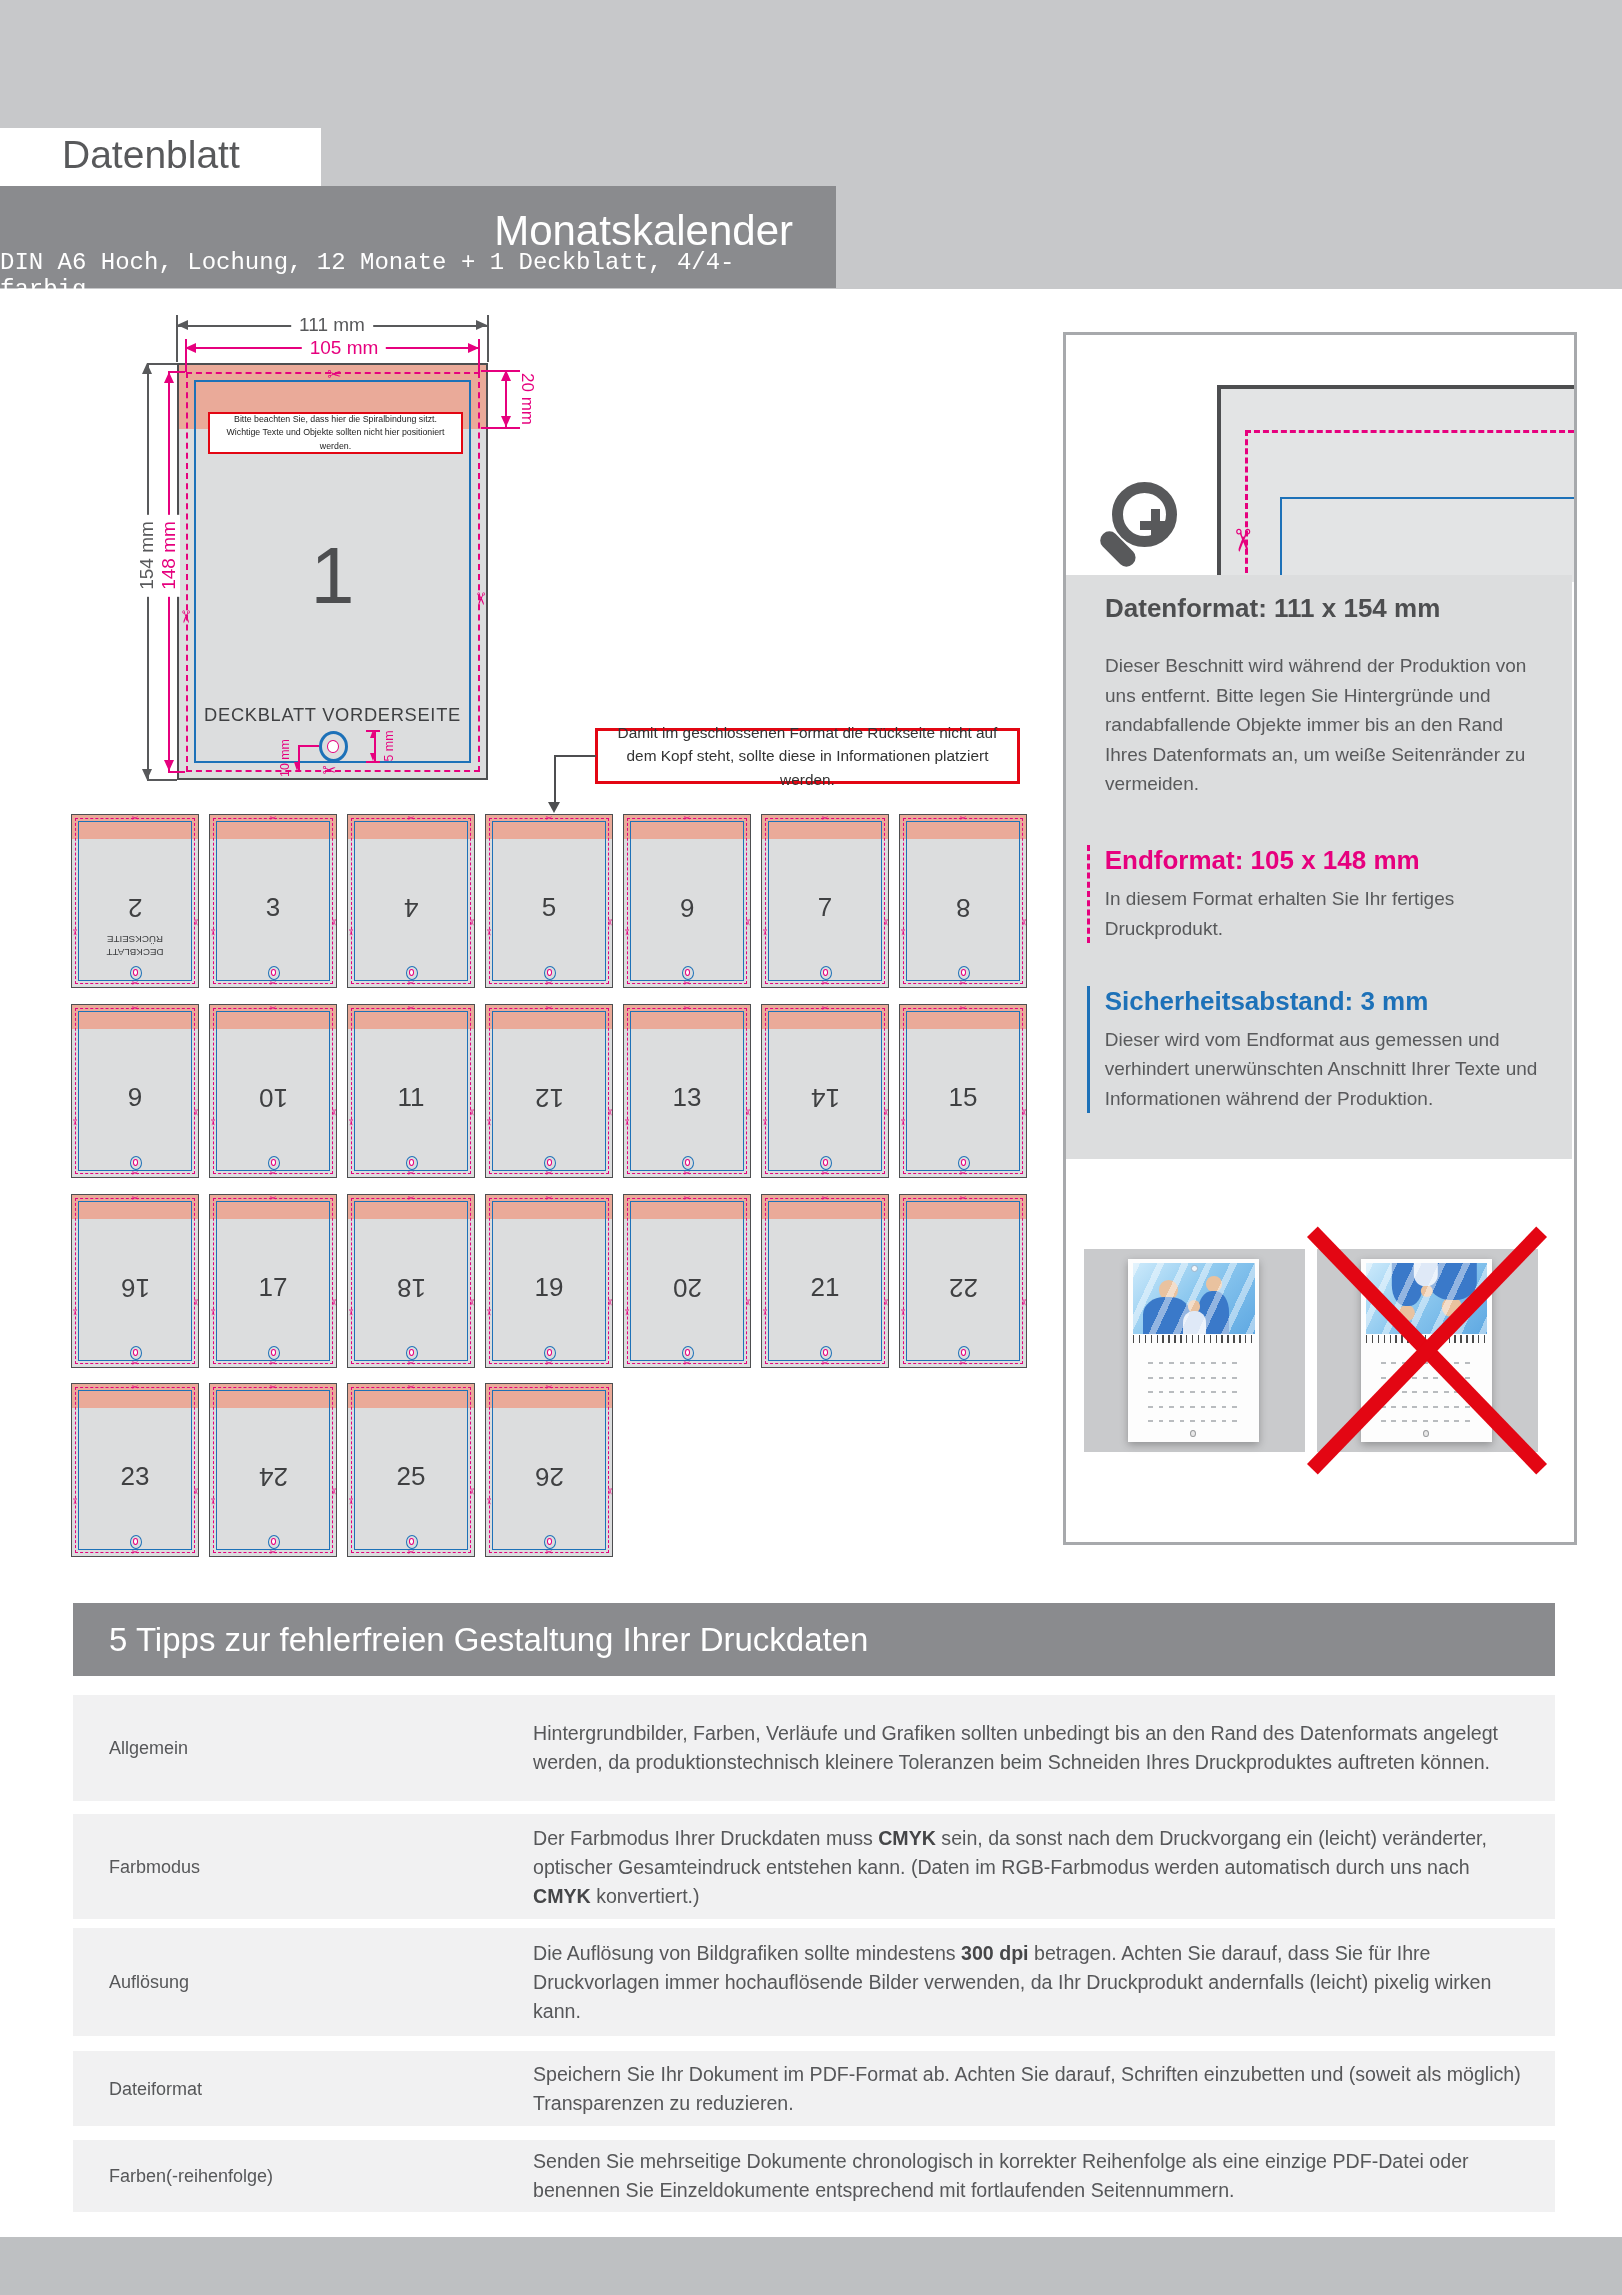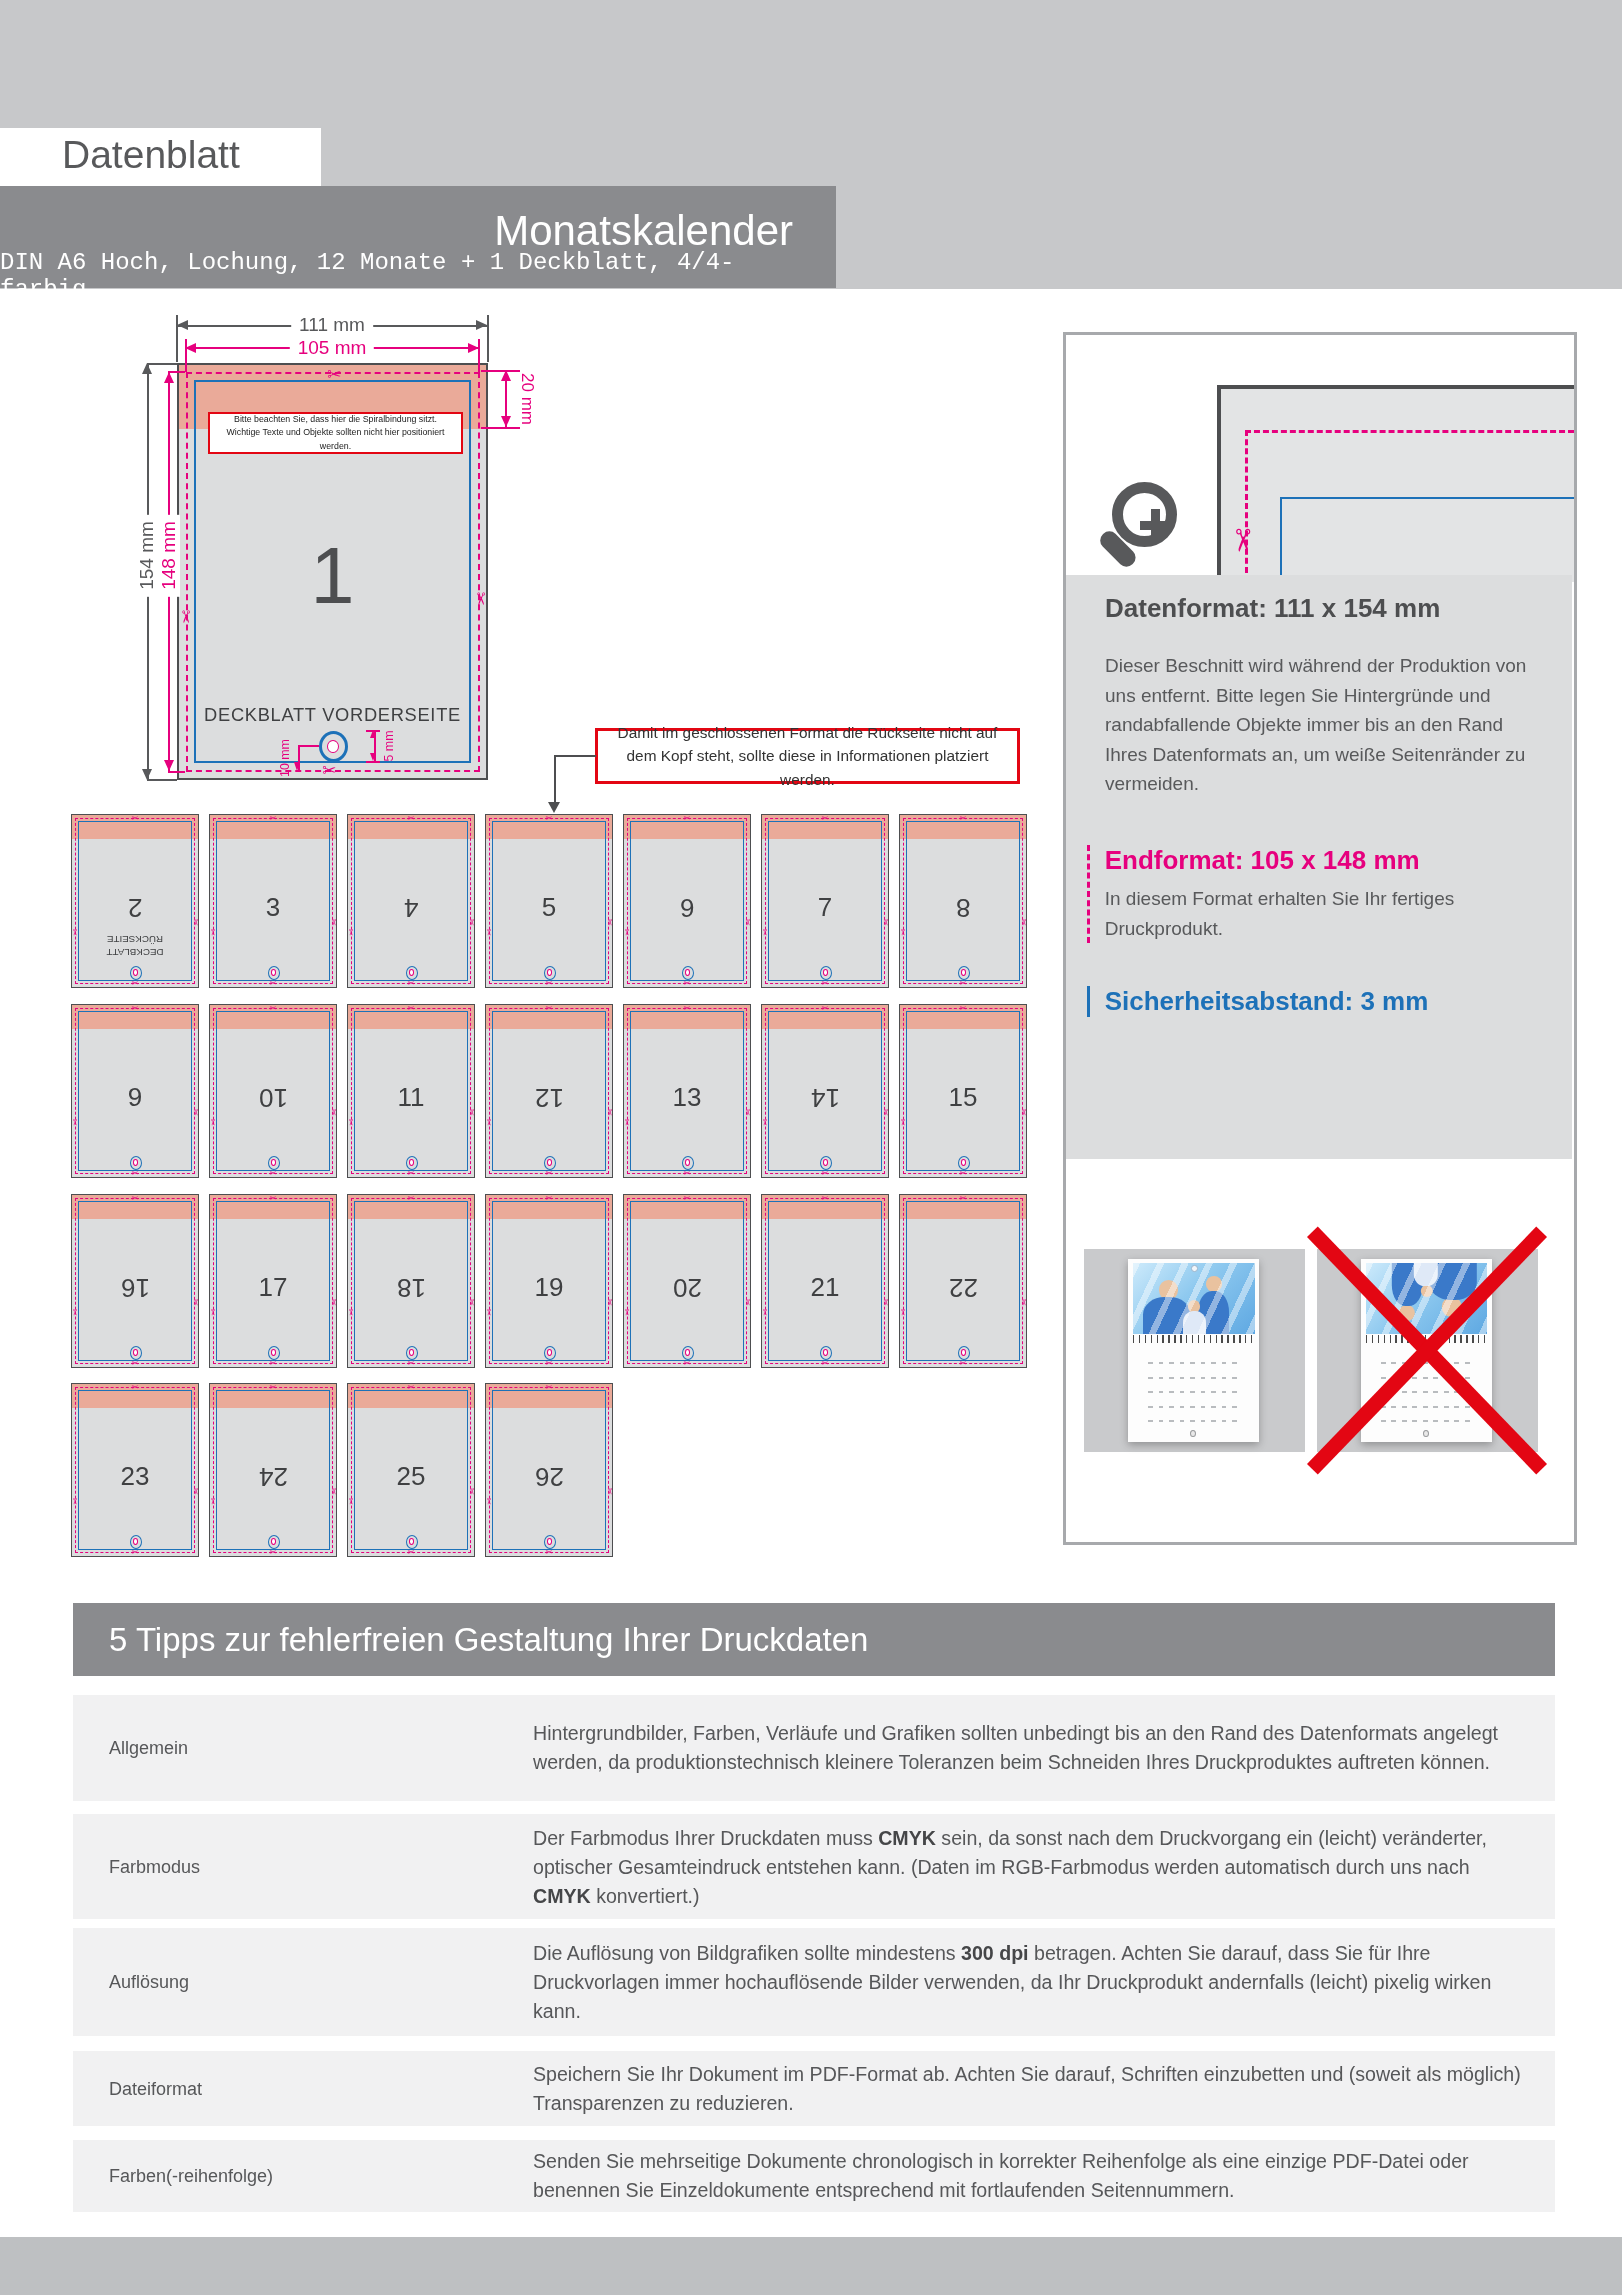--- a/index.html
+++ b/index.html
@@ -135,21 +135,21 @@
   <div class="tri tri-r gray" style="left:476px;top:320px;"></div>
   <div class="linev gray" style="left:176px;top:315px;height:47px;"></div>
   <div class="linev gray" style="left:487px;top:315px;height:47px;"></div>
   <div class="dimlab gray" style="left:332px;top:325px;">111 mm</div>
 
   <div class="lineh mag" style="left:185px;top:347px;width:294px;"></div>
   <div class="tri tri-l mag" style="left:185px;top:343px;"></div>
   <div class="tri tri-r mag" style="left:468px;top:343px;"></div>
   <div class="linev mag" style="left:185px;top:339px;height:33px;"></div>
   <div class="linev mag" style="left:478px;top:339px;height:33px;"></div>
-  <div class="dimlab mag" style="left:332px;top:348px;text-align:right;">105 mm</div>
+  <div class="dimlab mag" style="left:344px;top:348px;text-align:right;">105 mm</div>
 
   <div class="linev gray" style="left:147px;top:363px;height:417px;"></div>
   <div class="tri tri-u gray" style="left:142px;top:363px;"></div>
   <div class="tri tri-d gray" style="left:142px;top:769px;"></div>
   <div class="lineh gray" style="left:147px;top:363px;width:30px;"></div>
   <div class="lineh gray" style="left:147px;top:779px;width:30px;"></div>
   <div class="dimlab-v gray" style="left:147px;top:556px;">154 mm</div>
 
   <div class="linev mag" style="left:168px;top:372px;height:400px;"></div>
   <div class="tri tri-u mag" style="left:164px;top:372px;"></div>
@@ -527,20 +527,21 @@
 
     <div class="panel-mid">
       <h2>Datenformat: 111 x 154 mm</h2>
       <p style="margin-top:27px;">Dieser Beschnitt wird während der Produktion von uns entfernt. Bitte legen Sie Hintergründe und randabfallende Objekte immer bis an den Rand Ihres Datenformats an, um weiße Seitenränder zu vermeiden.</p>
       <div class="block-end">
         <h2>Endformat: 105 x 148 mm</h2>
         <p>In diesem Format erhalten Sie Ihr fertiges Druckprodukt.</p>
       </div>
       <div class="block-safe">
         <h2>Sicherheitsabstand: 3 mm</h2>
+        <p>Dieser wird vom Endformat aus gemessen und verhindert unerwünschten Anschnitt Ihrer Texte und Informationen während der Produktion.</p>
       </div>
     </div>
 
     <div class="photo-tile" style="left:18.3px;top:914px;">
       <div class="cal">
         <div class="cal-photo">
           <div class="flip">
             <div class="head" style="left:26px;top:17px;width:19.6px;height:19.6px;"></div>
             <div class="torso" style="left:10.5px;top:34px;width:48px;height:39px;"></div>
             <div class="head" style="left:73px;top:13px;width:15.7px;height:15.7px;"></div>

